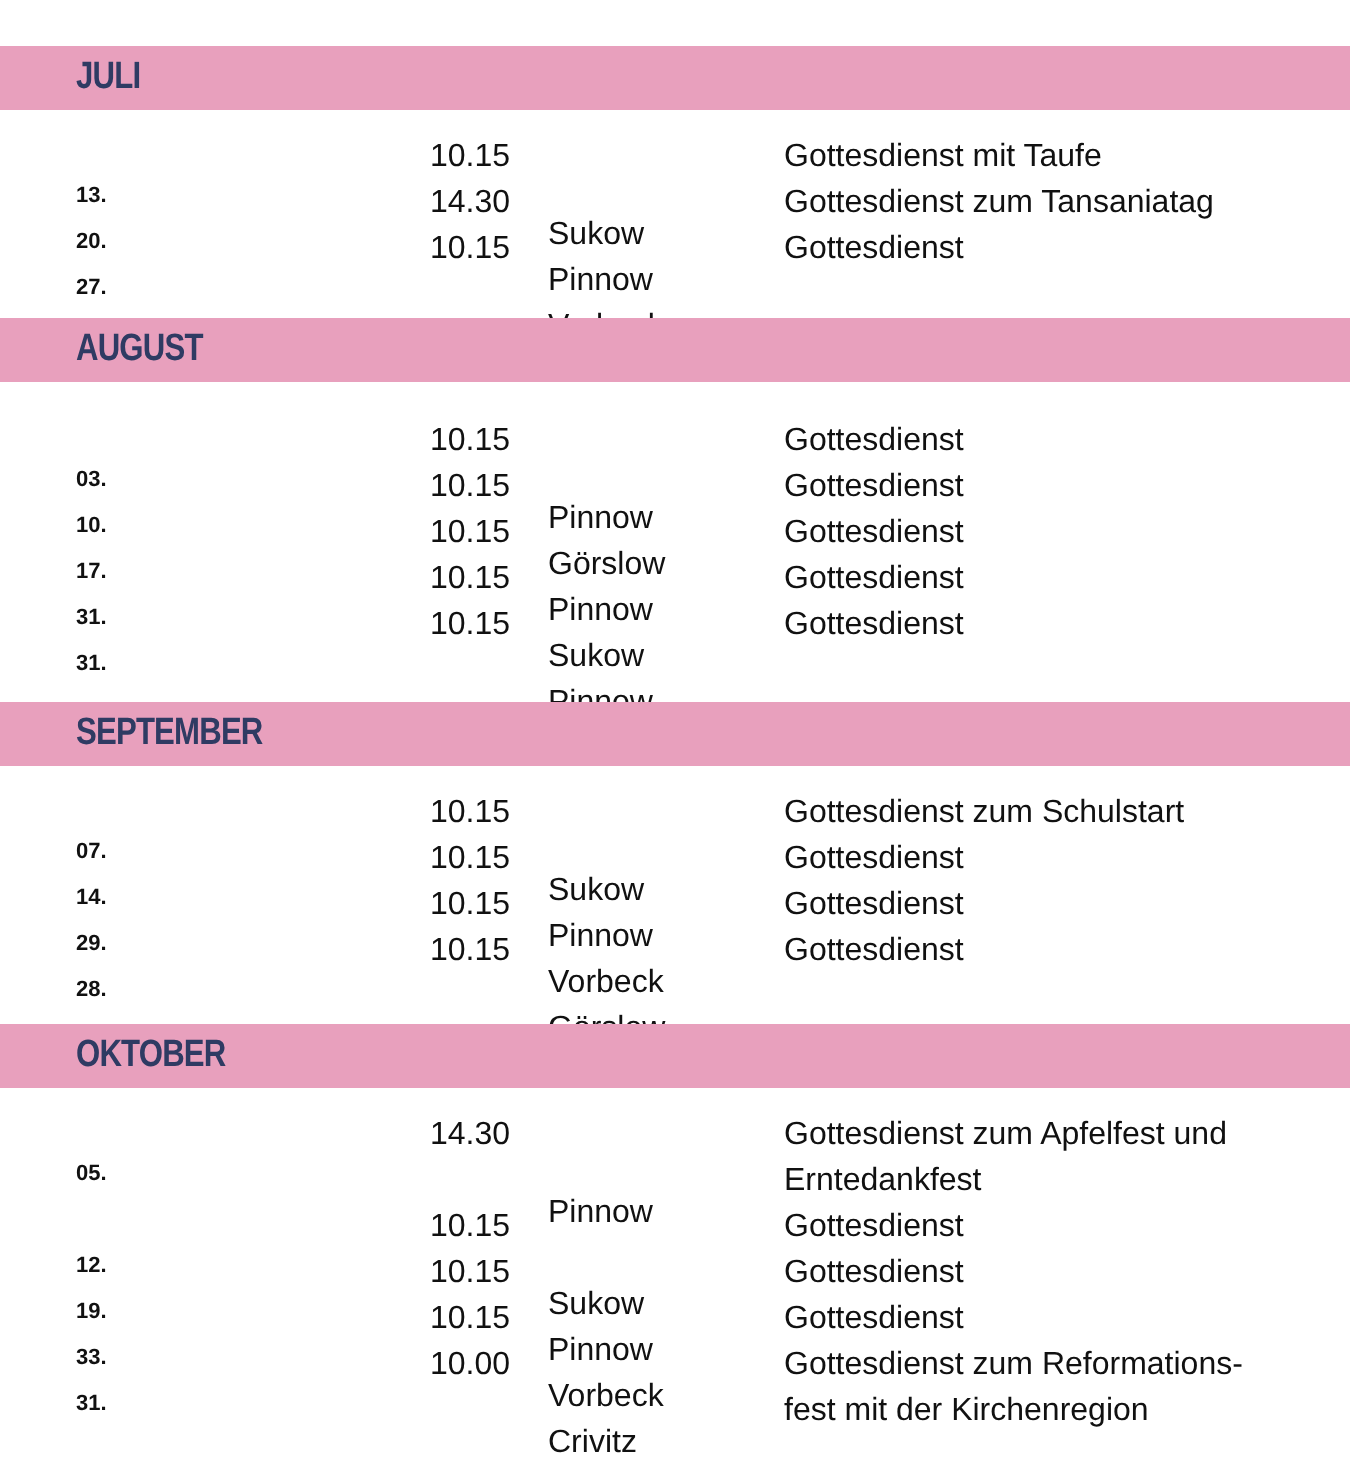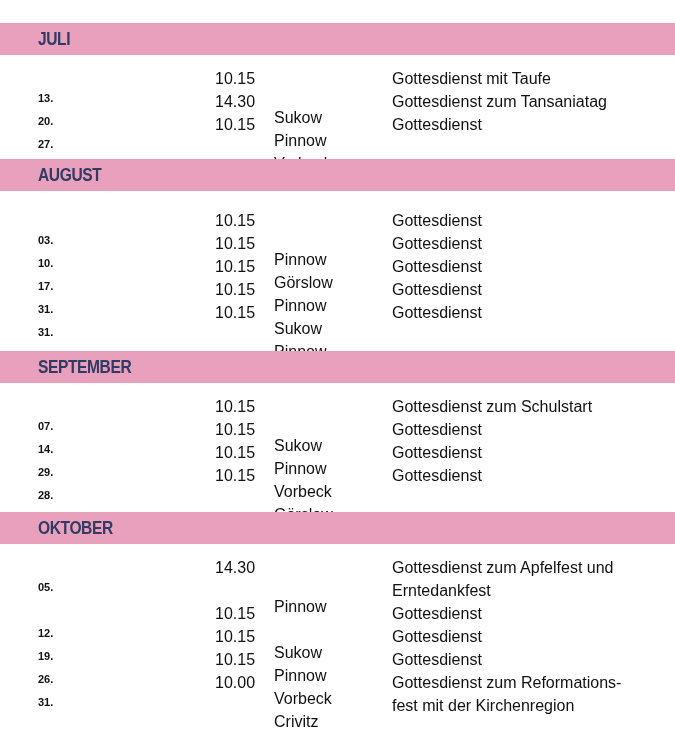--- a/index.html
+++ b/index.html
@@ -130,21 +130,21 @@
     <span class="c-place">Sukow</span>
     <span class="c-event">Gottesdienst</span>
   </div>
   <div class="row">
     <span class="c-date">19.</span>
     <span class="c-time">10.15</span>
     <span class="c-place">Pinnow</span>
     <span class="c-event">Gottesdienst</span>
   </div>
   <div class="row">
-    <span class="c-date">26.</span>
+    <span class="c-date">33.</span>
     <span class="c-time">10.15</span>
     <span class="c-place">Vorbeck</span>
     <span class="c-event">Gottesdienst</span>
   </div>
   <div class="row tall">
     <span class="c-date">31.</span>
     <span class="c-time">10.00</span>
     <span class="c-place">Crivitz</span>
     <span class="c-event">Gottesdienst zum Reformations-
 fest mit der Kirchenregion</span>

